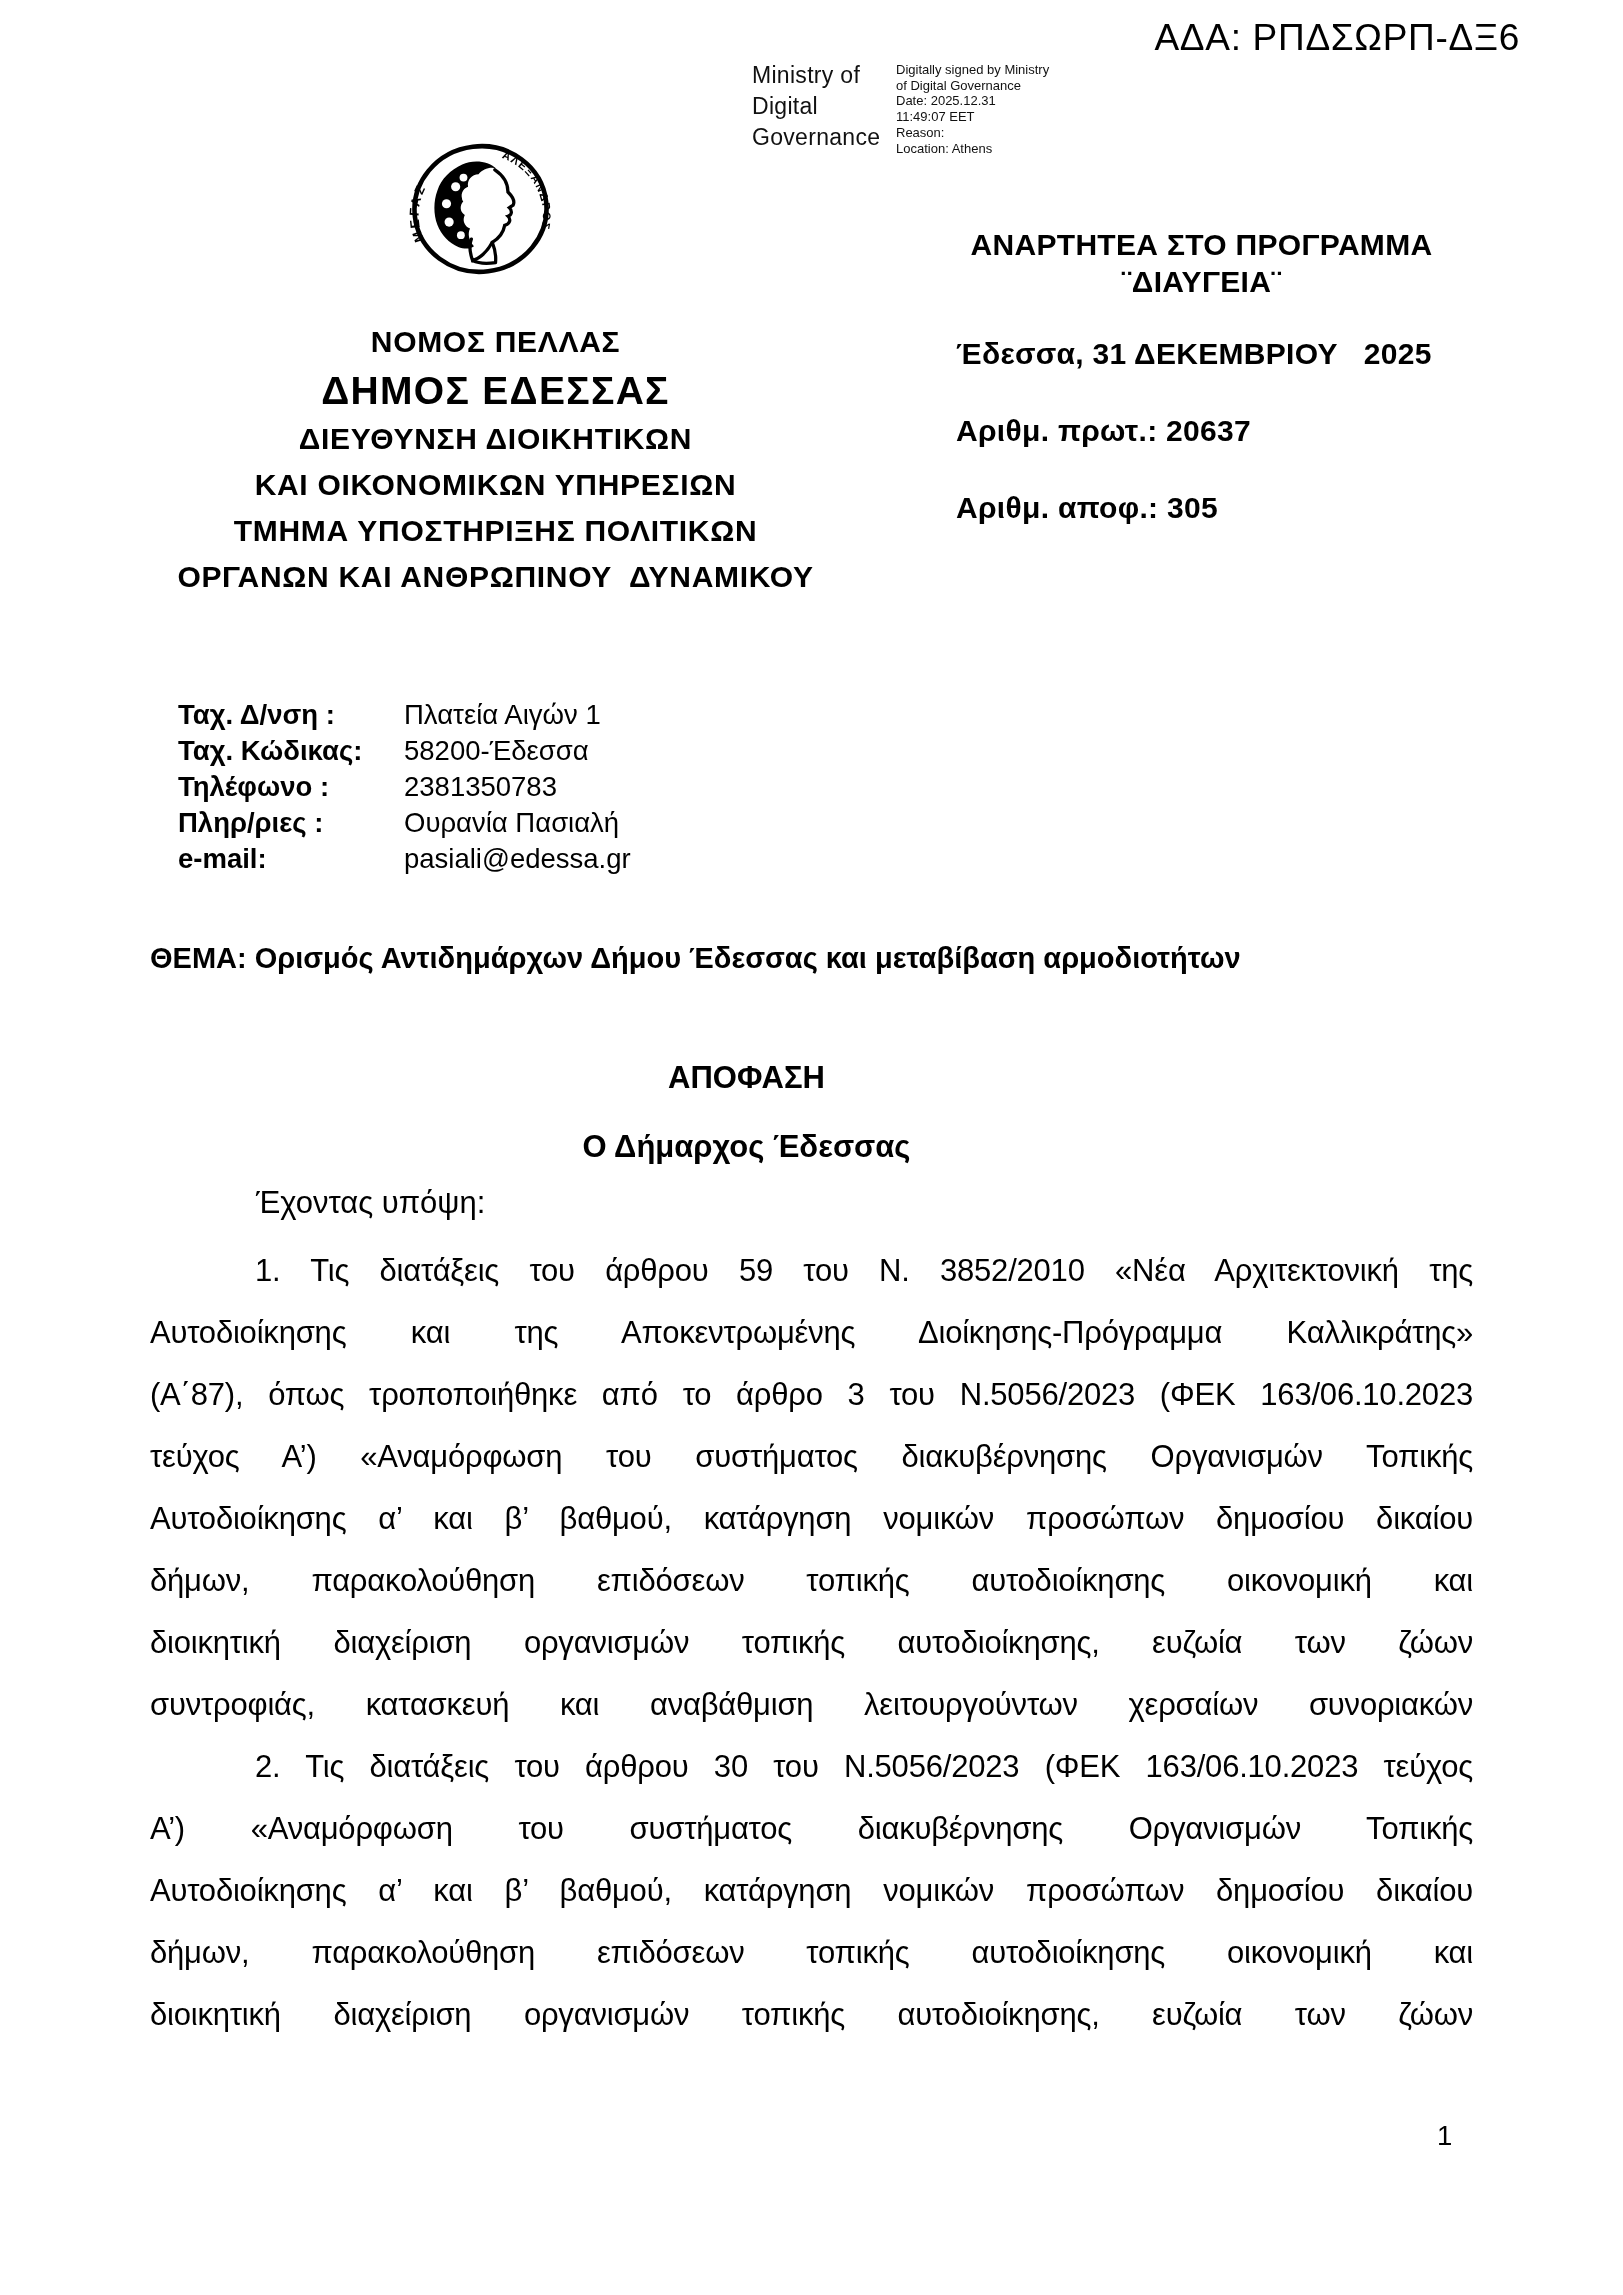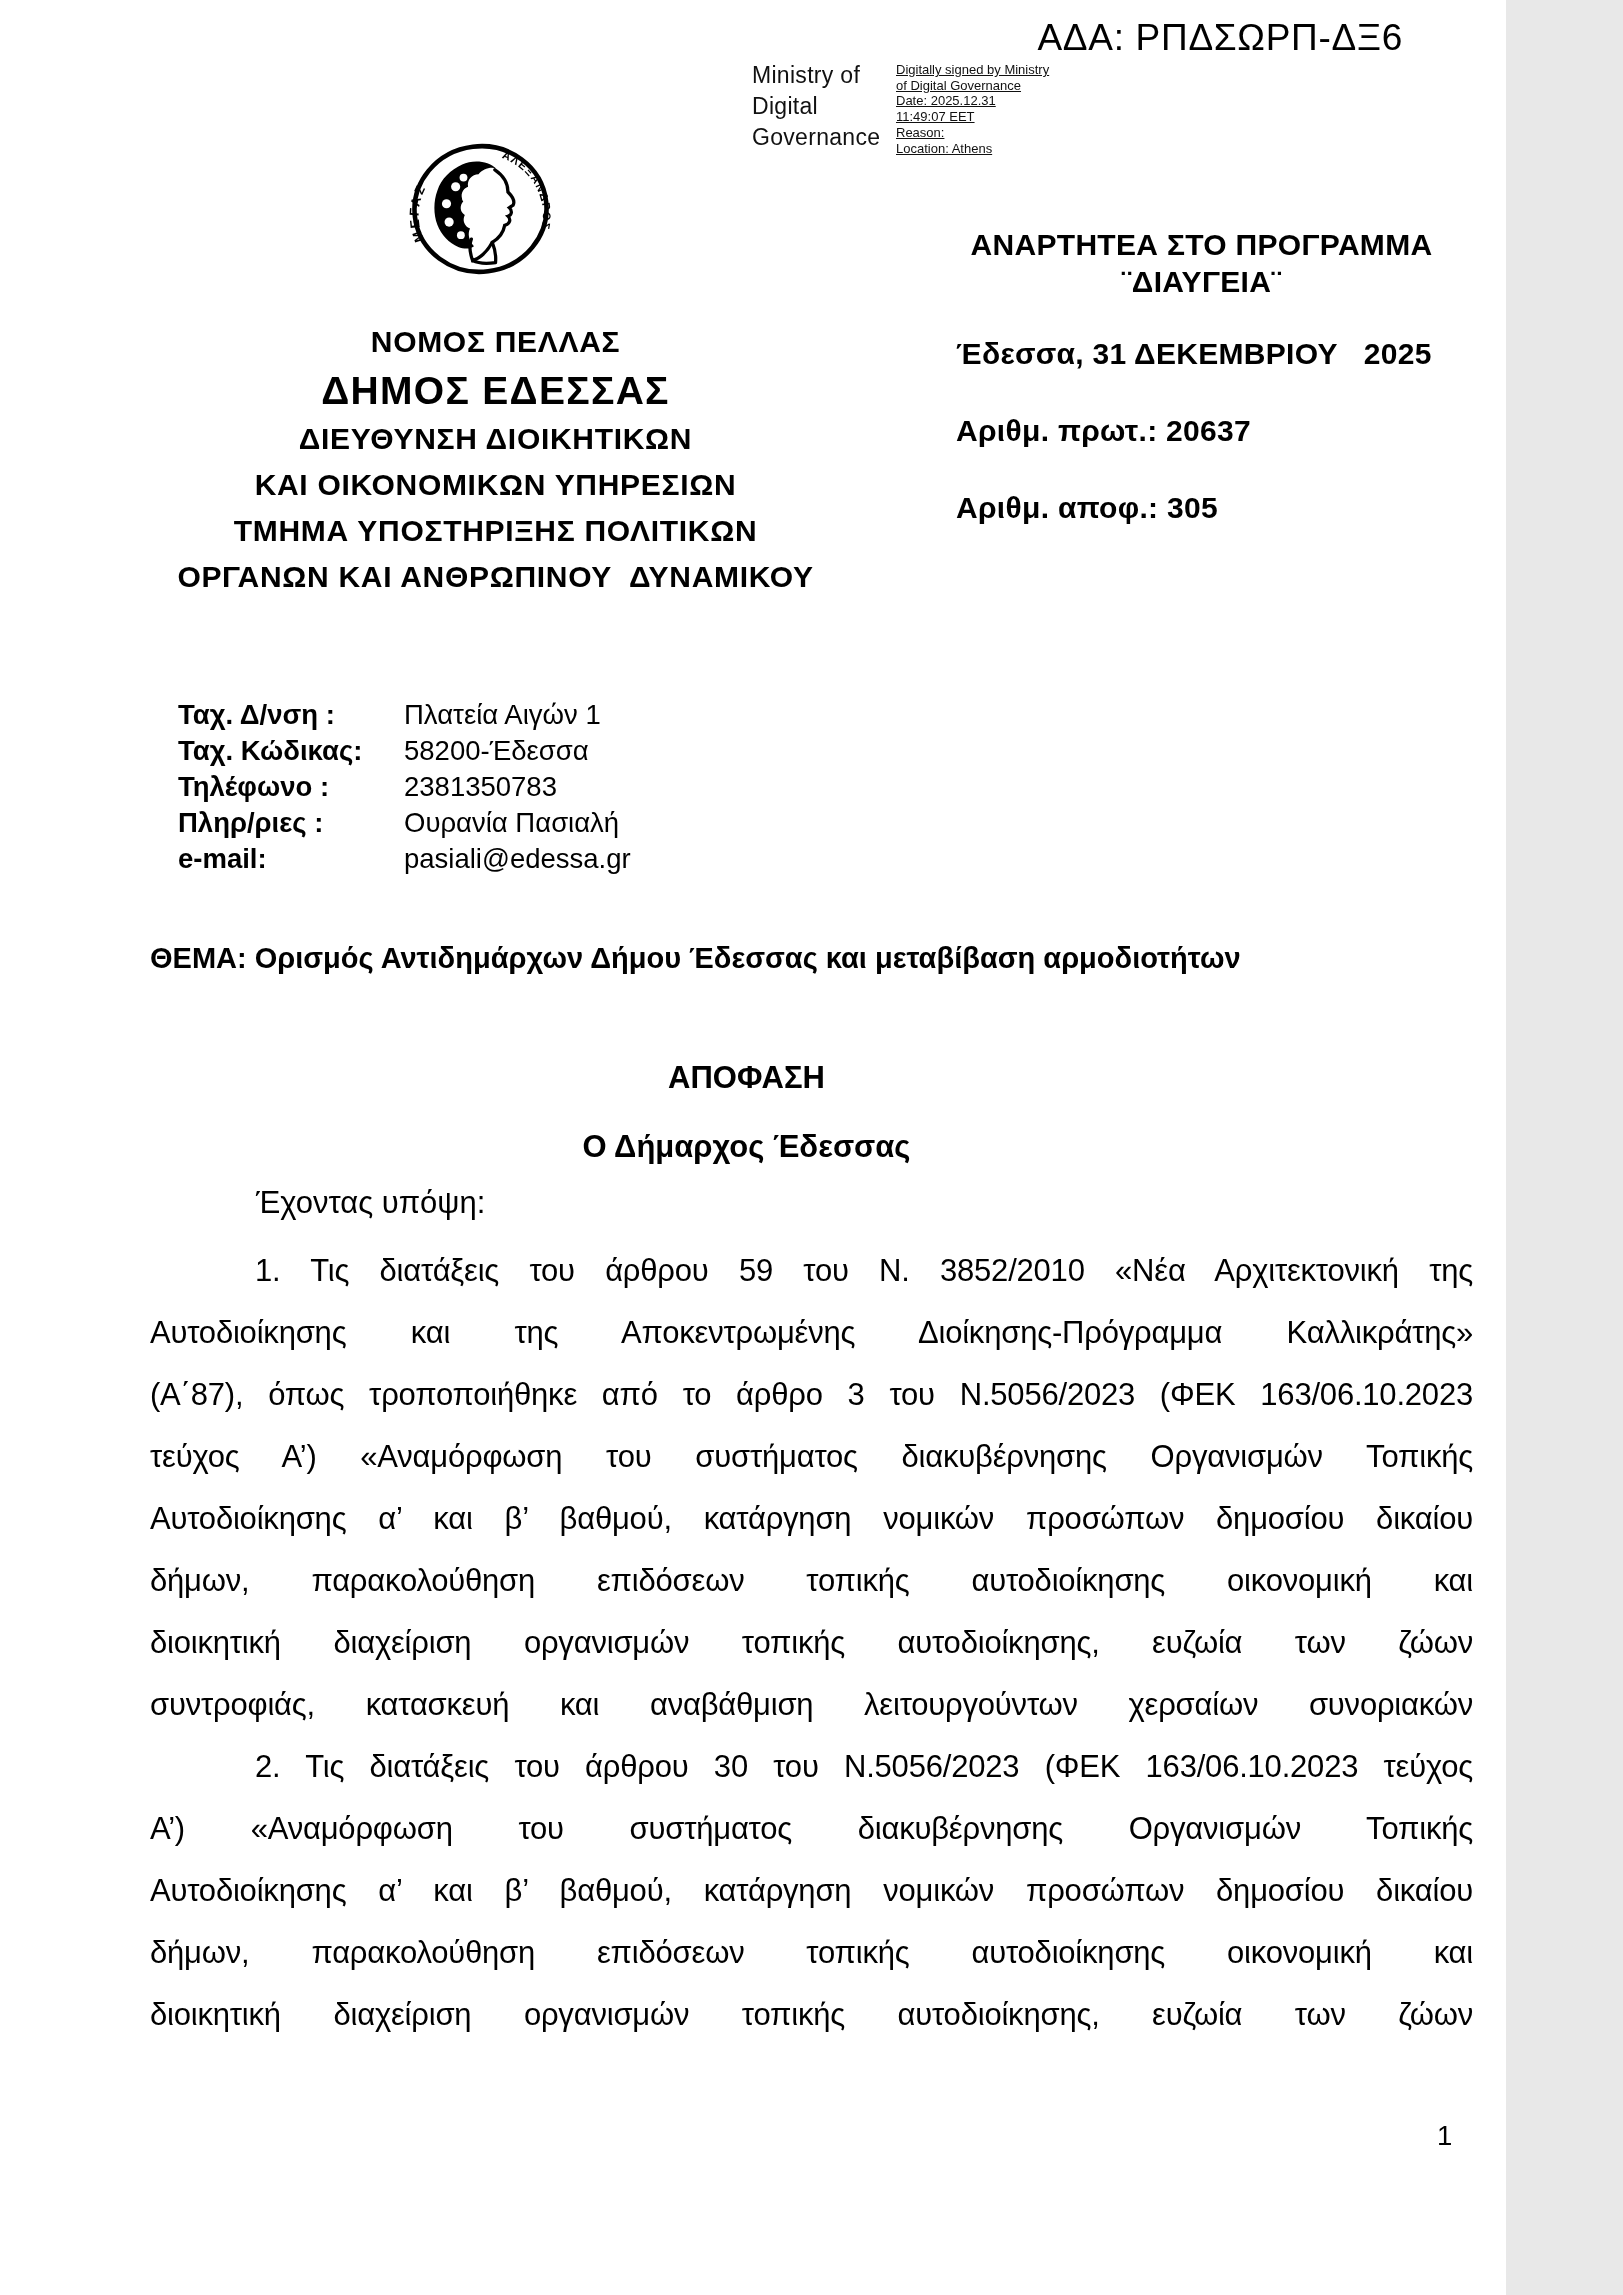--- a/index.html
+++ b/index.html
@@ -1,33 +1,32 @@
 <!DOCTYPE html>
 <html style="font-size:10.5px"><head>
 <meta charset="utf-8">
 <style>
   html,body{margin:0;padding:0;background:#e8e8e8;}
   .page{
     position:relative;
-    width:1474px;height:2295px;
+    width:1623px;height:2295px;
     background:#ffffff;
     font-family:"Liberation Sans", sans-serif;
     color:#000;
     overflow:hidden;
-    padding-left:32px;
   }
   .abs{position:absolute;}
 
   
   .ada{top:17px;right:103px;font-size:37px;letter-spacing:0.7px;white-space:pre;}
 
   
   .sig{top:60px;left:752px;display:flex;gap:15.7px;}
   .sig-name{font-size:23px;line-height:31px;letter-spacing:0.3px;color:#111;}
-  .sig-details{font-size:13px;line-height:15.7px;padding-top:2px;color:#111;text-decoration:underline;}
+  .sig-details{font-size:13px;line-height:15.7px;padding-top:2px;color:#111;}
 
   
   .seal{top:141px;left:398px;}
 
   
   .hdr{top:319px;left:98px;width:795px;text-align:center;font-weight:bold;}
   .hdr-line{font-size:30px;line-height:46px;letter-spacing:0.7px;white-space:pre;}
   .hdr-line.large{font-size:39px;line-height:51px;letter-spacing:1.3px;}
 
   

